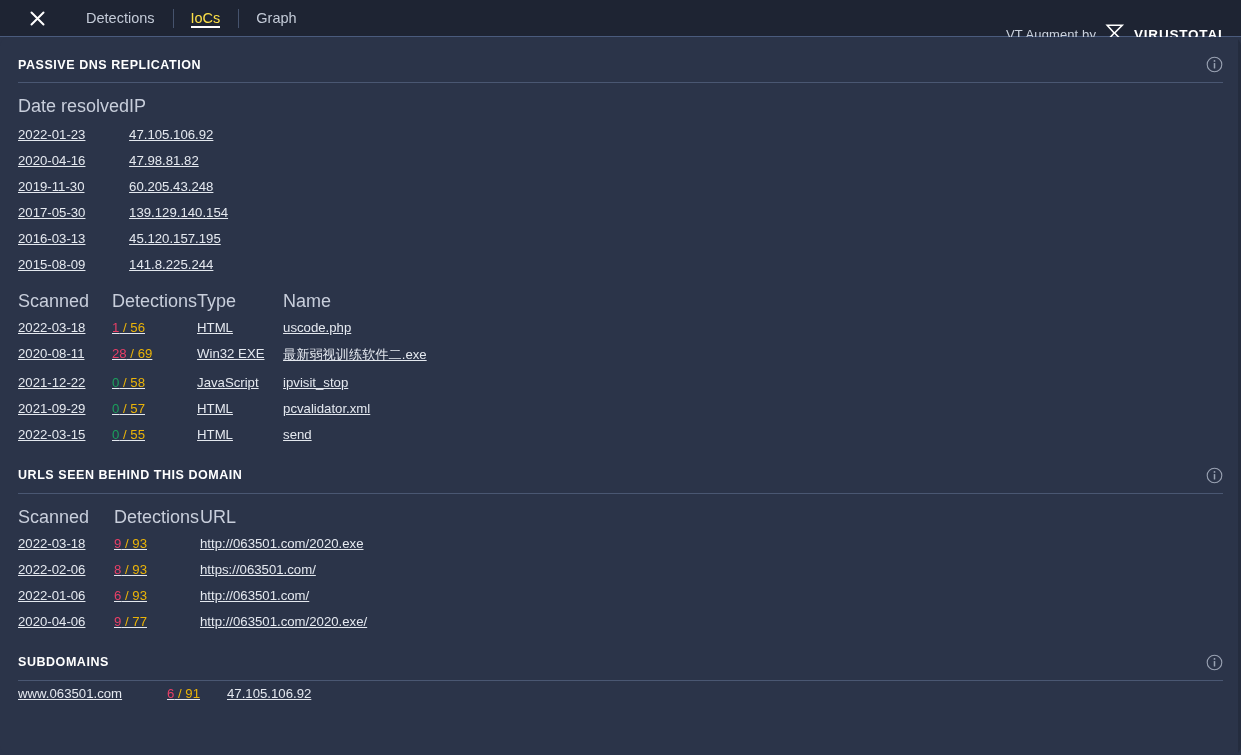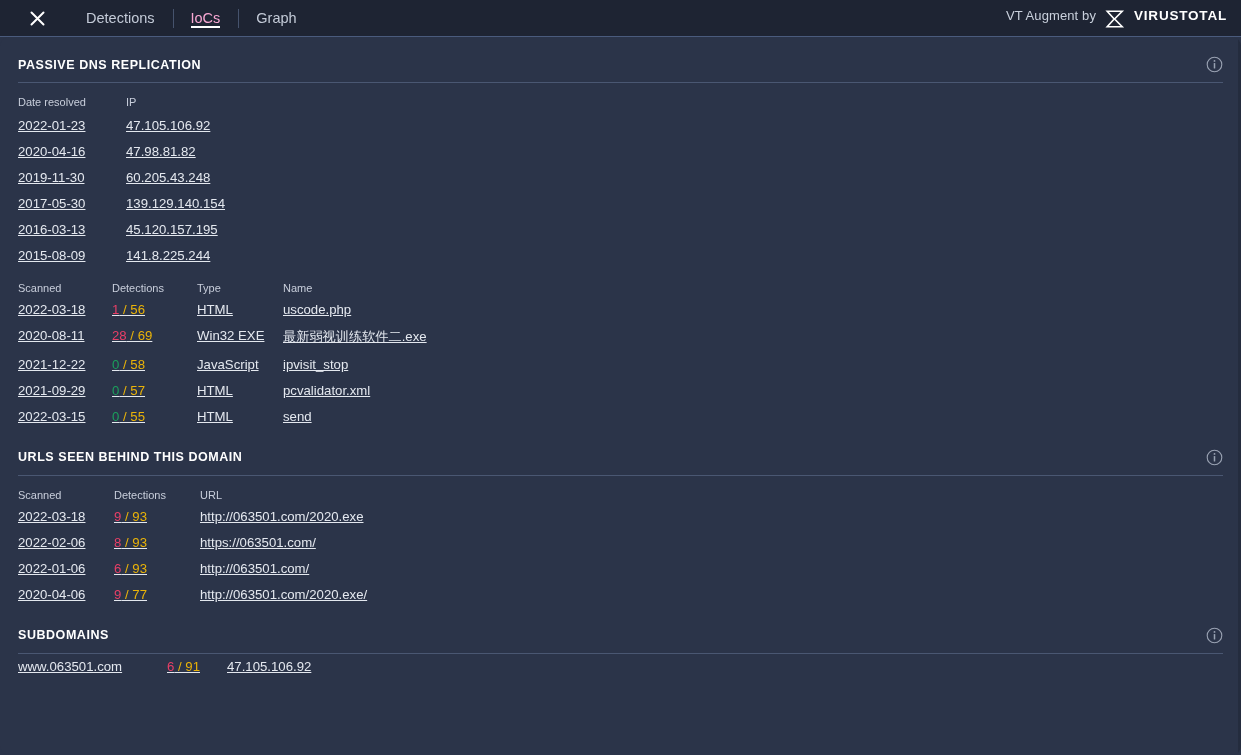--- a/index.html
+++ b/index.html
@@ -58,38 +58,38 @@
   .tab + .tab::before {
     content: "";
     position: absolute;
     left: 0;
     top: 9px;
     bottom: 9px;
     width: 1px;
     background: #46536d;
   }
   .tab.active {
-    color: #f9a8d4;
+    color: #fde047;
   }
   .tab.active .tab-underline {
     position: absolute;
     left: 18px;
     right: 18px;
     bottom: 9px;
     height: 1.5px;
     background: #ffffff;
   }
 
   .vt-brand {
     position: absolute;
     right: 14px;
-    top: 8px;
-    height: 37px;
-    display: flex;
-    align-items: flex-start;
+    top: 16px;
+    height: 37px;
+    display: flex;
+    align-items: center;
     gap: 8px;
   }
   .vt-brand-text {
     font-size: 13px;
     color: #c9d0dc;
     letter-spacing: 0.1px;
   }
   .vt-logo-mark { display: block; }
   .vt-wordmark {
     font-size: 13.5px;
@@ -131,21 +131,21 @@
     color: #ffffff;
   }
   .info-icon { cursor: pointer; display: block; opacity: 0.78; }
 
   table.vt-table {
     border-collapse: collapse;
     margin: 0 0 0 18px;
     table-layout: fixed;
   }
   table.vt-table th {
-    font-size: 11px;
+    font-size: 18px;
     font-weight: normal;
     color: #c8cedb;
     text-align: left;
     padding: 13px 0 3px 0;
     white-space: nowrap;
   }
   table.vt-table td {
     font-size: 13.2px;
     color: #e4e8ef;
     text-align: left;

